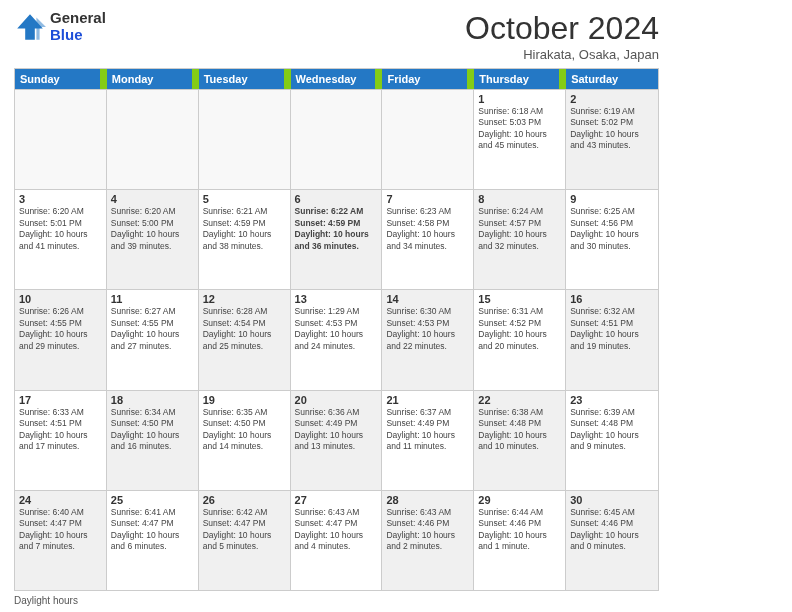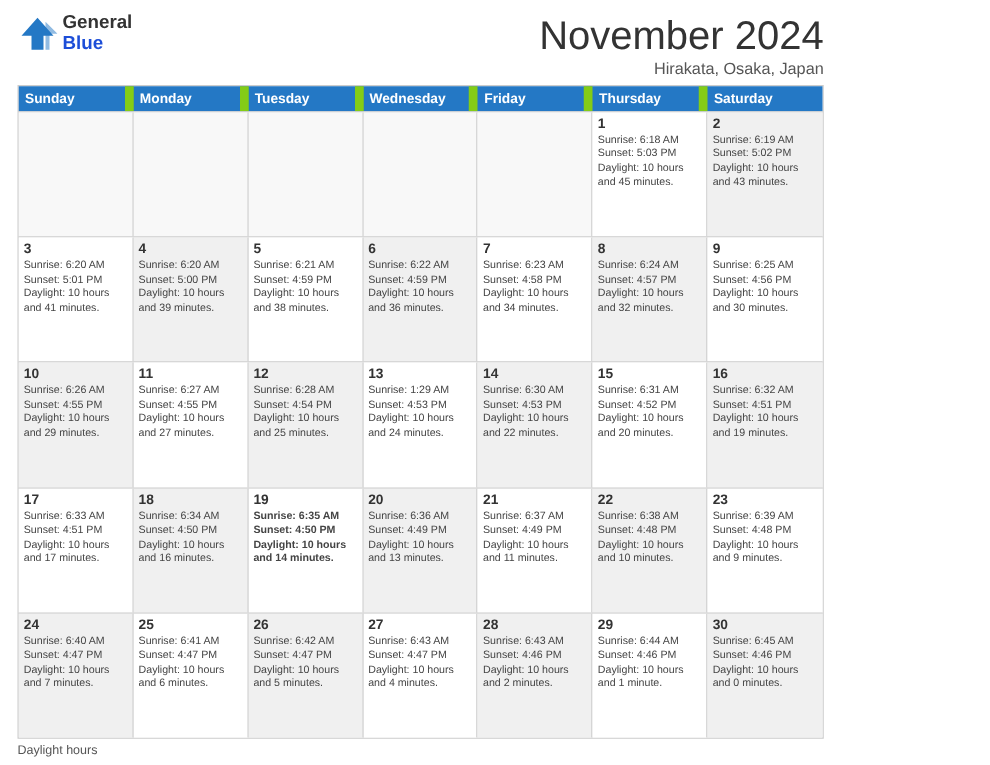--- a/index.html
+++ b/index.html
@@ -128,21 +128,21 @@
       <svg class="logo-icon" viewBox="0 0 40 40">
         <polygon points="20,4 36,22 26,22 26,36 14,36 14,22 4,22" fill="#2478c5"></polygon>
         <polygon points="28,8 40,20 32,20 32,36 28,36 28,8" fill="#2478c5" opacity="0.5"></polygon>
       </svg>
       <div class="logo-text">
         <span class="logo-general">General</span>
         <span class="logo-blue">Blue</span>
       </div>
     </div>
     <div class="title-area">
-      <div class="month-title">November 2024</div>
+      <div class="month-title">October 2024</div>
       <div class="location">Hirakata, Osaka, Japan</div>
     </div>
   </div>
 
   <div class="calendar">
     <div class="cal-header">
 
     <div class="cal-header-cell">Sunday</div>
         <div class="cal-header-cell">Monday</div>
         <div class="cal-header-cell">Tuesday</div>
@@ -191,21 +191,21 @@
           </div>
           <div class="cal-cell">
             <span class="day-num">5</span>
             <div class="day-info" style="white-space: pre-line;">Sunrise: 6:21 AM
 Sunset: 4:59 PM
 Daylight: 10 hours
 and 38 minutes.</div>
           </div>
           <div class="cal-cell shaded">
             <span class="day-num">6</span>
-            <div class="day-info" style="white-space: pre-line;">Sunrise: 6:22 AM
+            <div class="day-info" style="white-space: pre-line; font-weight: bold;">Sunrise: 6:22 AM
 Sunset: 4:59 PM
 Daylight: 10 hours
 and 36 minutes.</div>
           </div>
           <div class="cal-cell">
             <span class="day-num">7</span>
             <div class="day-info" style="white-space: pre-line;">Sunrise: 6:23 AM
 Sunset: 4:58 PM
 Daylight: 10 hours
 and 34 minutes.</div>
@@ -286,21 +286,21 @@
           </div>
           <div class="cal-cell shaded">
             <span class="day-num">18</span>
             <div class="day-info" style="white-space: pre-line;">Sunrise: 6:34 AM
 Sunset: 4:50 PM
 Daylight: 10 hours
 and 16 minutes.</div>
           </div>
           <div class="cal-cell">
             <span class="day-num">19</span>
-            <div class="day-info" style="white-space: pre-line; font-weight: bold;">Sunrise: 6:35 AM
+            <div class="day-info" style="white-space: pre-line;">Sunrise: 6:35 AM
 Sunset: 4:50 PM
 Daylight: 10 hours
 and 14 minutes.</div>
           </div>
           <div class="cal-cell shaded">
             <span class="day-num">20</span>
             <div class="day-info" style="white-space: pre-line;">Sunrise: 6:36 AM
 Sunset: 4:49 PM
 Daylight: 10 hours
 and 13 minutes.</div>

